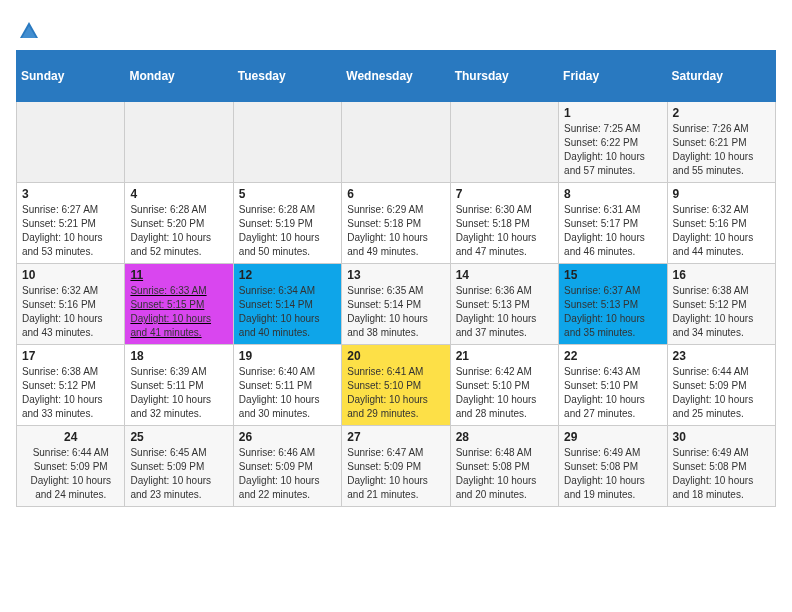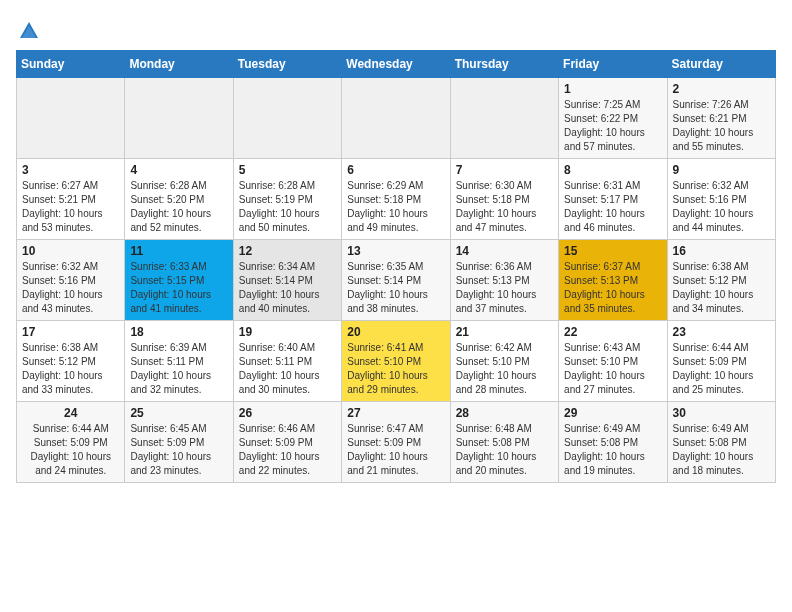--- a/index.html
+++ b/index.html
@@ -55,21 +55,21 @@
       color: #555;
     }
     .calendar {
       width: 100%;
       border-collapse: collapse;
       font-size: 11px;
     }
     .calendar th {
       background-color: #2979c0;
       color: #fff;
-      padding: 6px 4px;
+      padding: 18px 4px;
       text-align: left;
       font-size: 12px;
       font-weight: bold;
       border: 1px solid #2979c0;
     }
     .calendar td {
       border: 1px solid #ccc;
       vertical-align: top;
       padding: 4px 5px;
       width: calc(100% / 7);
@@ -174,37 +174,37 @@
         <td style="background: rgb(255, 255, 255);">
         <span class="day-num">9</span>
         <span class="day-detail">Sunrise: 6:32 AM<br>Sunset: 5:16 PM<br>Daylight: 10 hours and 44 minutes.</span>
       </td>
       </tr>
       <tr>
         <td style="background: rgb(247, 247, 247);">
         <span class="day-num">10</span>
         <span class="day-detail">Sunrise: 6:32 AM<br>Sunset: 5:16 PM<br>Daylight: 10 hours and 43 minutes.</span>
       </td>
-        <td style="background: #0ea5e9;">
+        <td style="background: #d946ef; text-decoration: underline;">
         <span class="day-num">11</span>
         <span class="day-detail">Sunrise: 6:33 AM<br>Sunset: 5:15 PM<br>Daylight: 10 hours and 41 minutes.</span>
       </td>
-        <td style="background: #e5e5e5;">
+        <td style="background: #0ea5e9;">
         <span class="day-num">12</span>
         <span class="day-detail">Sunrise: 6:34 AM<br>Sunset: 5:14 PM<br>Daylight: 10 hours and 40 minutes.</span>
       </td>
         <td style="background: rgb(247, 247, 247);">
         <span class="day-num">13</span>
         <span class="day-detail">Sunrise: 6:35 AM<br>Sunset: 5:14 PM<br>Daylight: 10 hours and 38 minutes.</span>
       </td>
         <td style="background: rgb(247, 247, 247);">
         <span class="day-num">14</span>
         <span class="day-detail">Sunrise: 6:36 AM<br>Sunset: 5:13 PM<br>Daylight: 10 hours and 37 minutes.</span>
       </td>
-        <td style="background: #eab308;">
+        <td style="background: #0ea5e9;">
         <span class="day-num">15</span>
         <span class="day-detail">Sunrise: 6:37 AM<br>Sunset: 5:13 PM<br>Daylight: 10 hours and 35 minutes.</span>
       </td>
         <td style="background: rgb(247, 247, 247);">
         <span class="day-num">16</span>
         <span class="day-detail">Sunrise: 6:38 AM<br>Sunset: 5:12 PM<br>Daylight: 10 hours and 34 minutes.</span>
       </td>
       </tr>
       <tr>
         <td style="background: rgb(255, 255, 255);">

